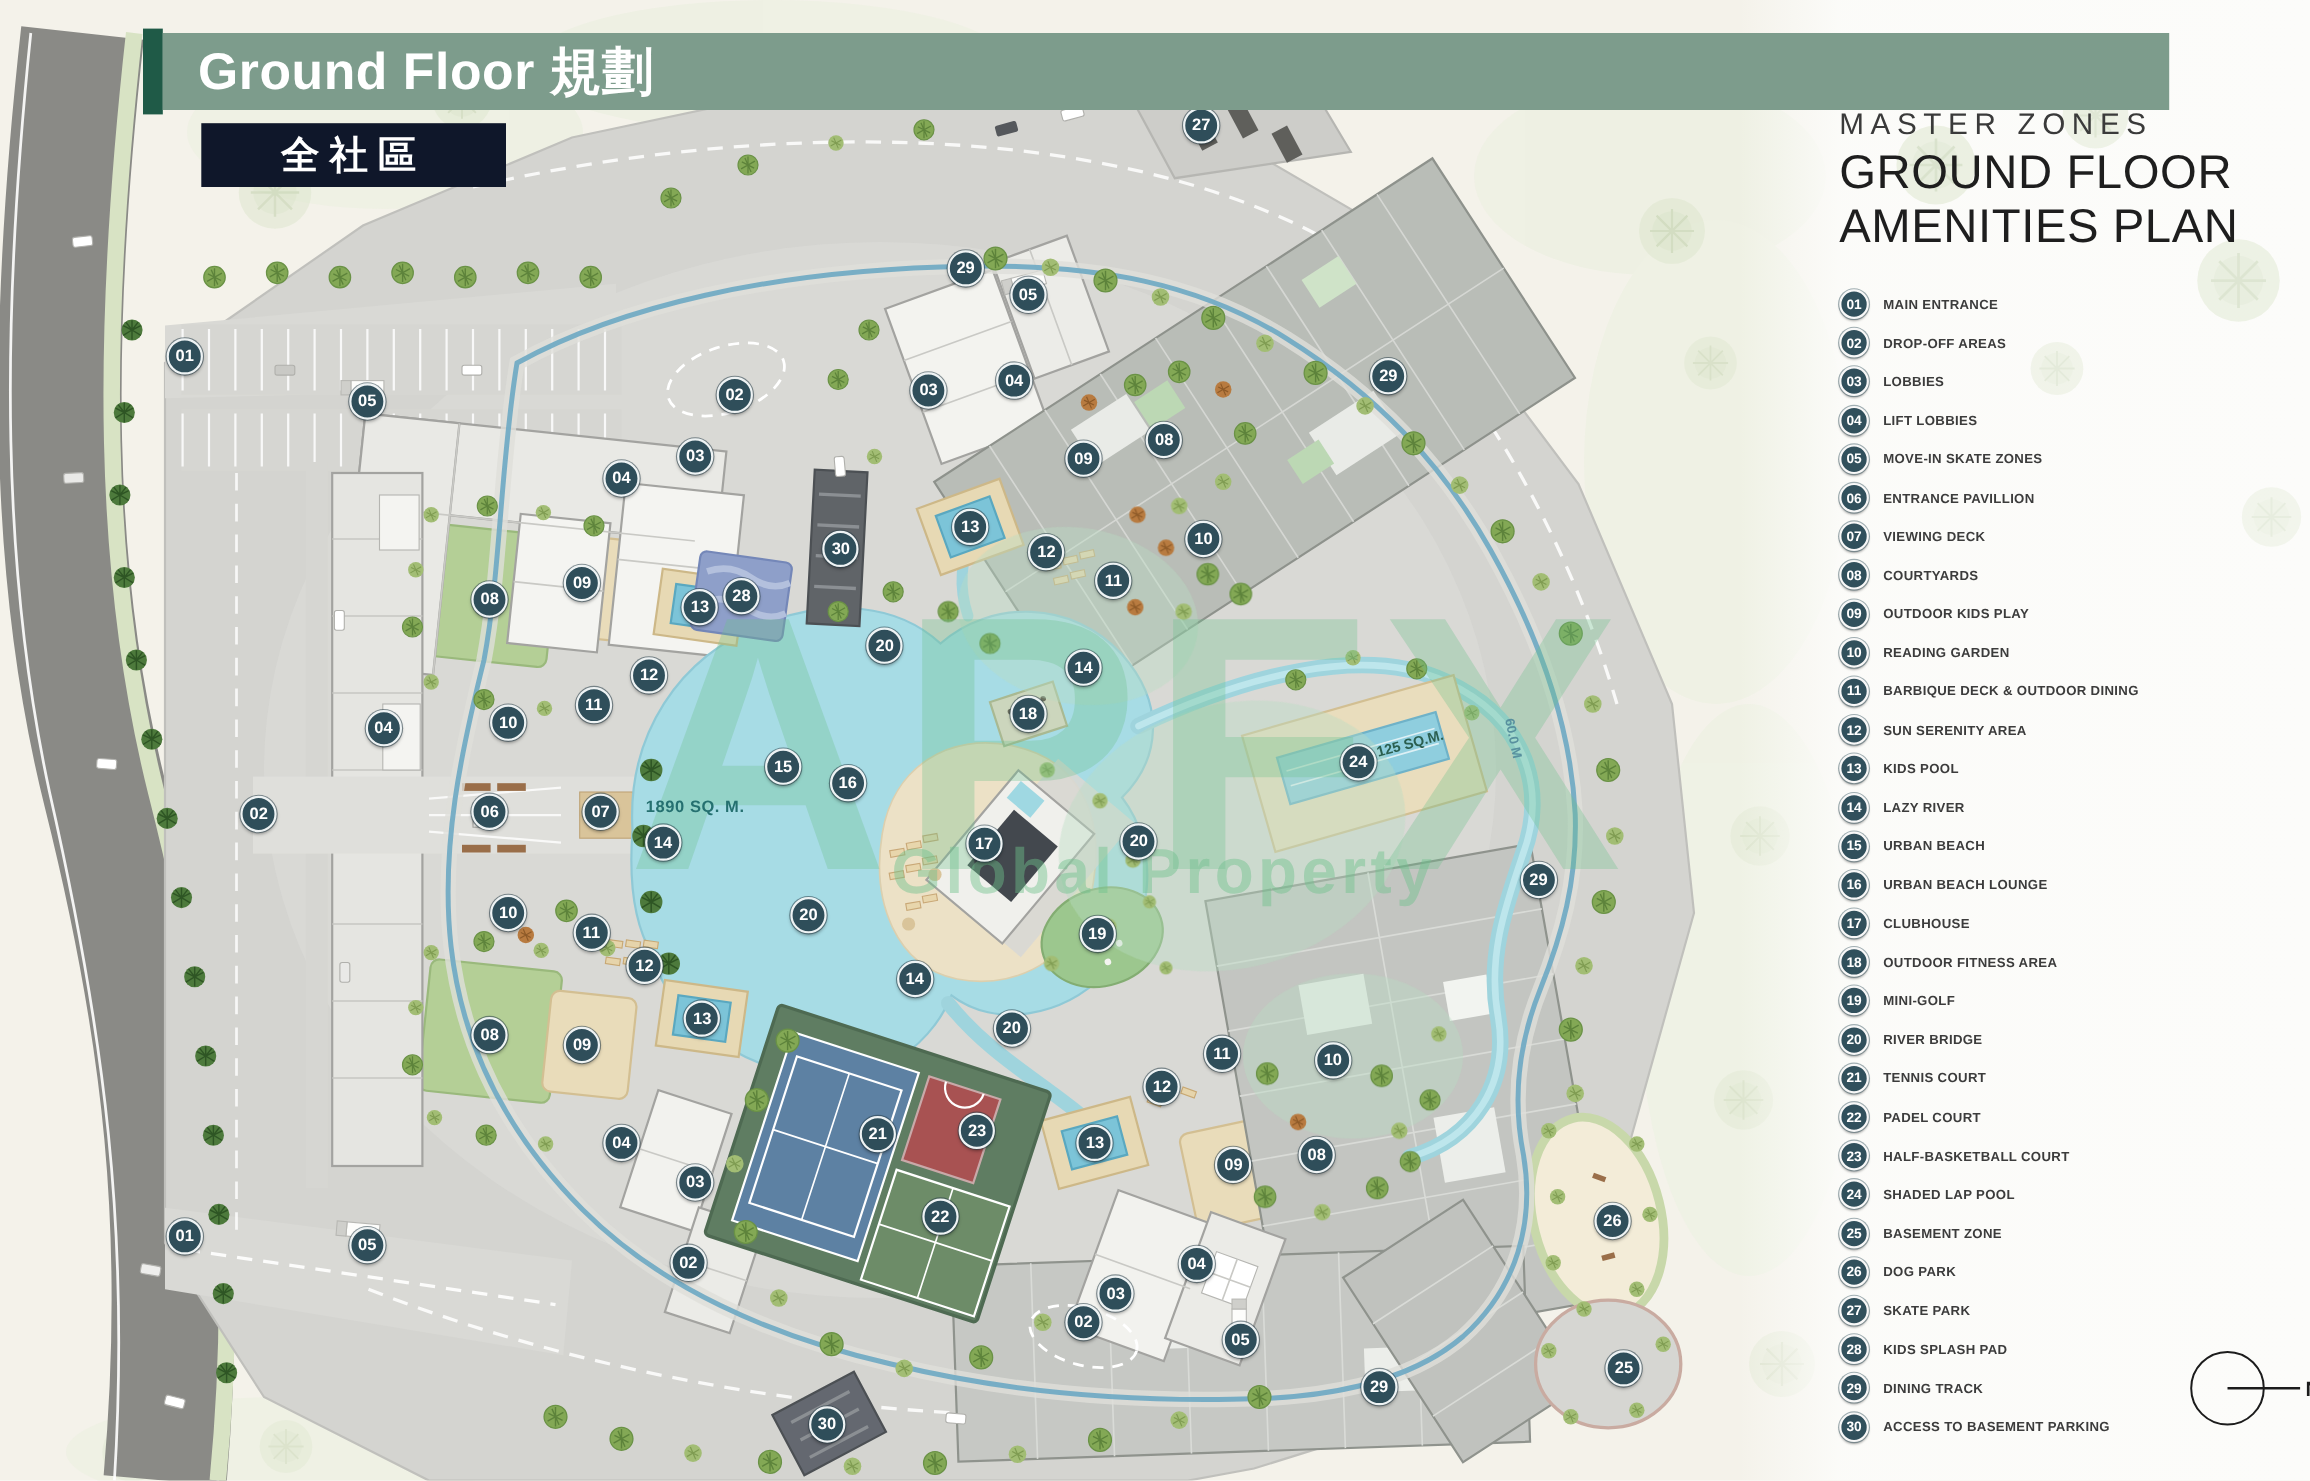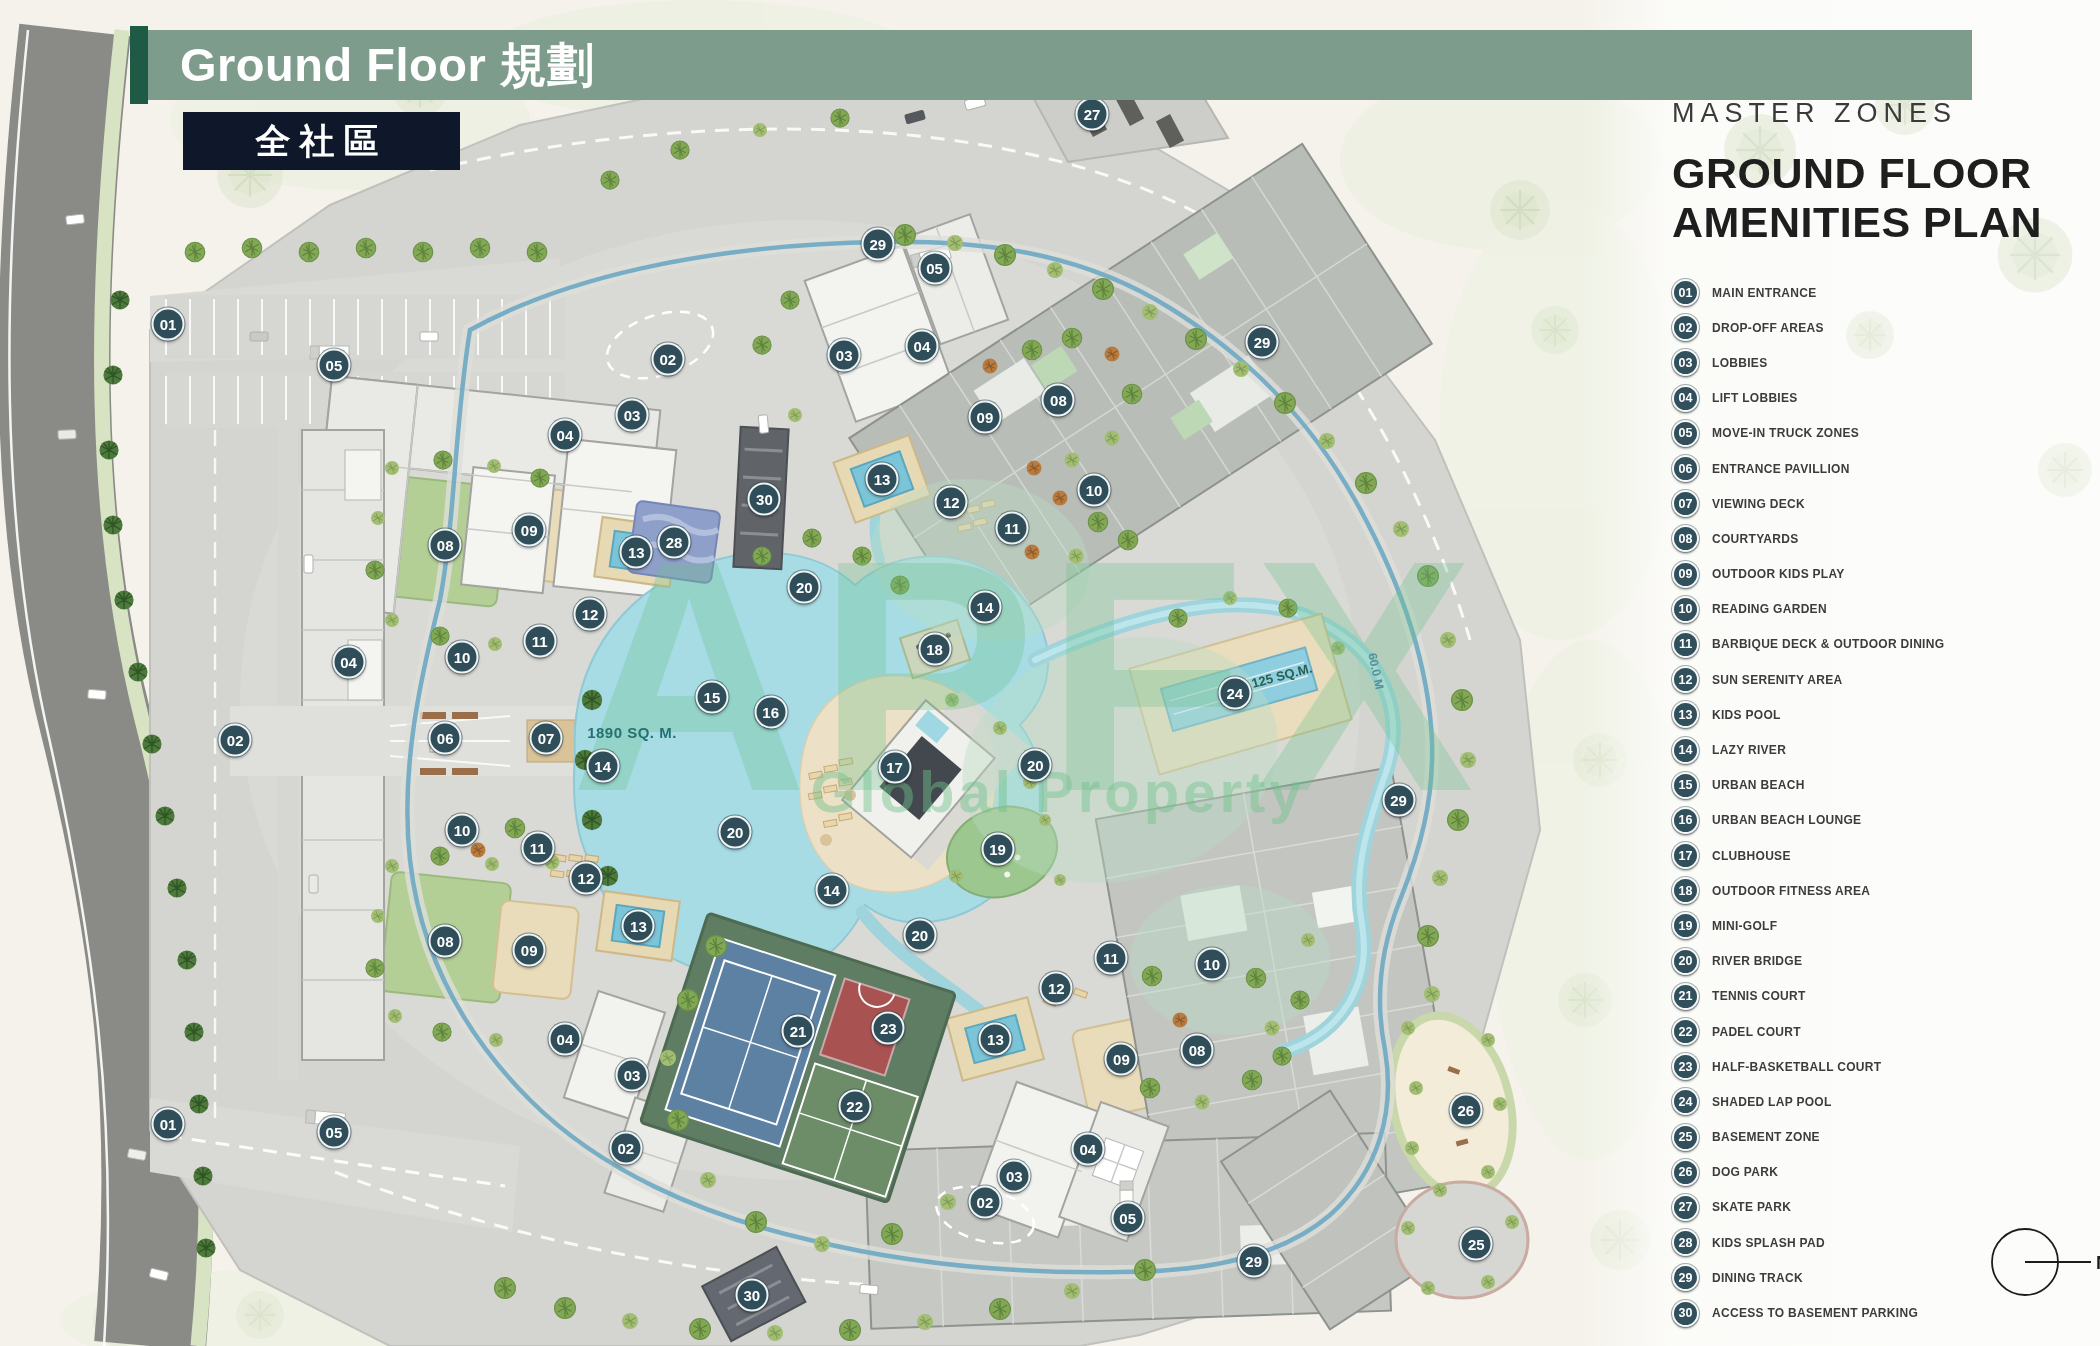--- a/index.html
+++ b/index.html
@@ -16,21 +16,21 @@
   }
   .header-title{color:#ffffff;font-size:47px;font-weight:bold;letter-spacing:.5px;}
   .badge{
     position:absolute;left:163px;top:112px;width:277px;height:58px;background:#0f172a;
     color:#fff;display:flex;align-items:center;justify-content:center;
     font-size:35px;font-weight:bold;letter-spacing:9px;margin-left:20px;
   }
   
   .panel{position:absolute;left:1672px;top:98px;width:424px;}
   .kicker{font-size:27px;letter-spacing:6px;color:#3a3a3a;font-weight:500;}
-  .panel-title{margin-top:20px;font-size:43px;line-height:49px;color:#1e1e1e;font-weight:700;letter-spacing:.5px;}
+  .panel-title{margin-top:4px;font-size:43px;line-height:49px;color:#1e1e1e;font-weight:400;letter-spacing:.5px;}
   .legend{list-style:none;margin:28px 0 0 0;padding:0;}
   .legend li{display:flex;align-items:center;height:35.2px;gap:13px;}
   .lg-badge{
     width:27px;height:27px;border-radius:50%;background:#31505c;border:2px solid #f8f8f8;
     box-shadow:0 0 0 1px rgba(49,80,92,.45),0 2px 2px rgba(0,0,0,.3);
     color:#fff;font-size:12.5px;font-weight:bold;display:flex;align-items:center;justify-content:center;
     box-sizing:border-box;flex:0 0 27px;
   }
   .lg-label{font-size:12px;font-weight:bold;color:#3c3c3c;letter-spacing:.3px;white-space:nowrap;}
   
@@ -881,21 +881,21 @@
     <span class="lg-label">LOBBIES</span>
   </li>
 
   <li>
     <span class="lg-badge">04</span>
     <span class="lg-label">LIFT LOBBIES</span>
   </li>
 
   <li>
     <span class="lg-badge">05</span>
-    <span class="lg-label">MOVE-IN TRUCK ZONES</span>
+    <span class="lg-label">MOVE-IN SKATE ZONES</span>
   </li>
 
   <li>
     <span class="lg-badge">06</span>
     <span class="lg-label">ENTRANCE PAVILLION</span>
   </li>
 
   <li>
     <span class="lg-badge">07</span>
     <span class="lg-label">VIEWING DECK</span>

